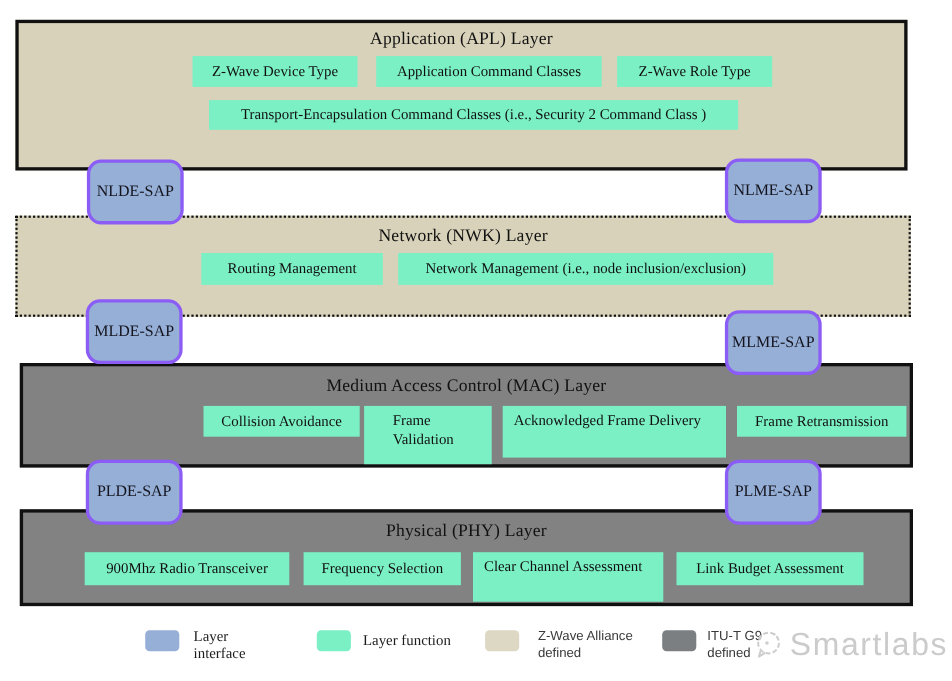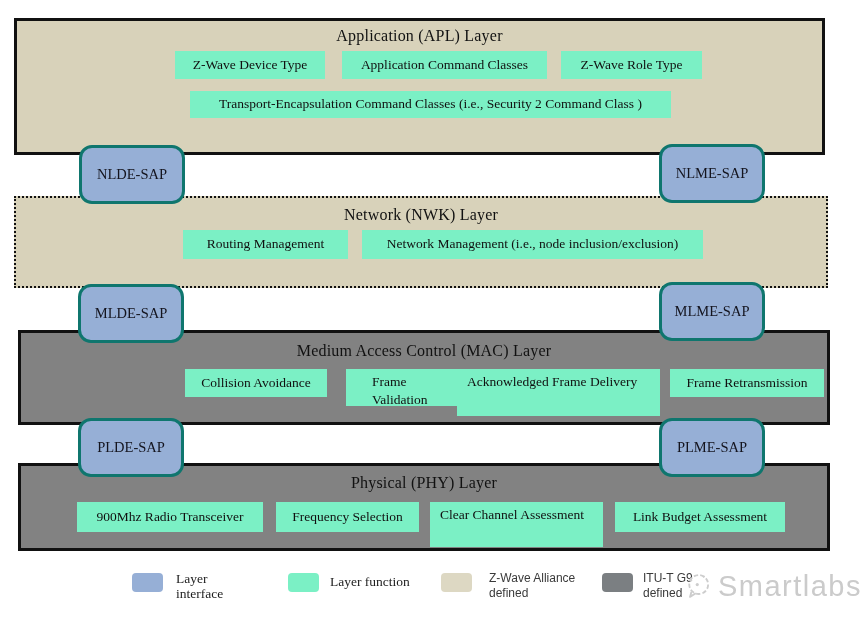--- a/index.html
+++ b/index.html
@@ -24,22 +24,22 @@
   .fn{
     position:absolute;box-sizing:border-box;background:#7bf0c5;
     font-size:13.5px;color:#101010;display:flex;align-items:center;
     justify-content:center;text-align:center;line-height:1.35;
   }
   .fn.left{justify-content:flex-start;align-items:flex-start;
     text-align:left;padding:4px 8px 2px 10px;}
 
   
   .sap{
-    position:absolute;box-sizing:border-box;width:106px;height:59px;
-    background:#96afd6;border:3px solid #0f766e;border-radius:13px;
+    position:absolute;box-sizing:border-box;width:88px;height:59px;
+    background:#96afd6;border:3px solid #8b5cf6;border-radius:13px;
     display:flex;align-items:center;justify-content:center;
     font-size:14.5px;color:#14141e;z-index:5;
   }
 
   
   .swatch{position:absolute;width:31px;height:19px;border-radius:4px;}
   .leg-serif{
     position:absolute;font-family:"Liberation Serif",serif;font-size:13.5px;
     color:#1c1c1c;line-height:15px;
   }
@@ -73,28 +73,28 @@
 
   <div class="sap" style="left:79px;top:145px;">NLDE-SAP</div>
   <div class="sap" style="left:659px;top:144px;">NLME-SAP</div>
 
   <div class="layer beige dotted" style="left:14px;top:196px;width:814px;height:92px;z-index:1;">
     <div class="layer-title" style="top:8px;">Network (NWK) Layer</div>
   </div>
   <div class="fn" style="left:183px;top:230px;width:165px;height:29px;z-index:2;">Routing Management</div>
   <div class="fn" style="left:362px;top:230px;width:341px;height:29px;z-index:2;">Network Management (i.e., node inclusion/exclusion)</div>
 
-  <div class="sap" style="left:78px;top:284px;">MLDE-SAP</div>
+  <div class="sap" style="left:78px;top:272px;">MLDE-SAP</div>
   <div class="sap" style="left:659px;top:282px;">MLME-SAP</div>
 
   <div class="layer gray solid" style="left:18px;top:330px;width:812px;height:95px;">
     <div class="layer-title" style="top:9px;">Medium Access Control (MAC) Layer</div>
   </div>
   <div class="fn" style="left:185px;top:369px;width:142px;height:28px;z-index:2;">Collision Avoidance</div>
-  <div class="fn left" style="left:346px;top:369px;width:116px;height:37px;z-index:2;padding-left:26px;">Frame Validation</div>
+  <div class="fn left" style="left:331px;top:369px;width:116px;height:53px;z-index:2;padding-left:26px;">Frame Validation</div>
   <div class="fn left" style="left:457px;top:369px;width:203px;height:47px;z-index:2;">Acknowledged Frame Delivery</div>
   <div class="fn" style="left:670px;top:369px;width:154px;height:28px;z-index:2;">Frame Retransmission</div>
 
   <div class="sap" style="left:78px;top:418px;">PLDE-SAP</div>
   <div class="sap" style="left:659px;top:418px;">PLME-SAP</div>
 
   <div class="layer gray solid" style="left:18px;top:463px;width:812px;height:88px;">
     <div class="layer-title" style="top:8px;">Physical (PHY) Layer</div>
   </div>
   <div class="fn" style="left:77px;top:502px;width:186px;height:30px;z-index:2;">900Mhz Radio Transceiver</div>

